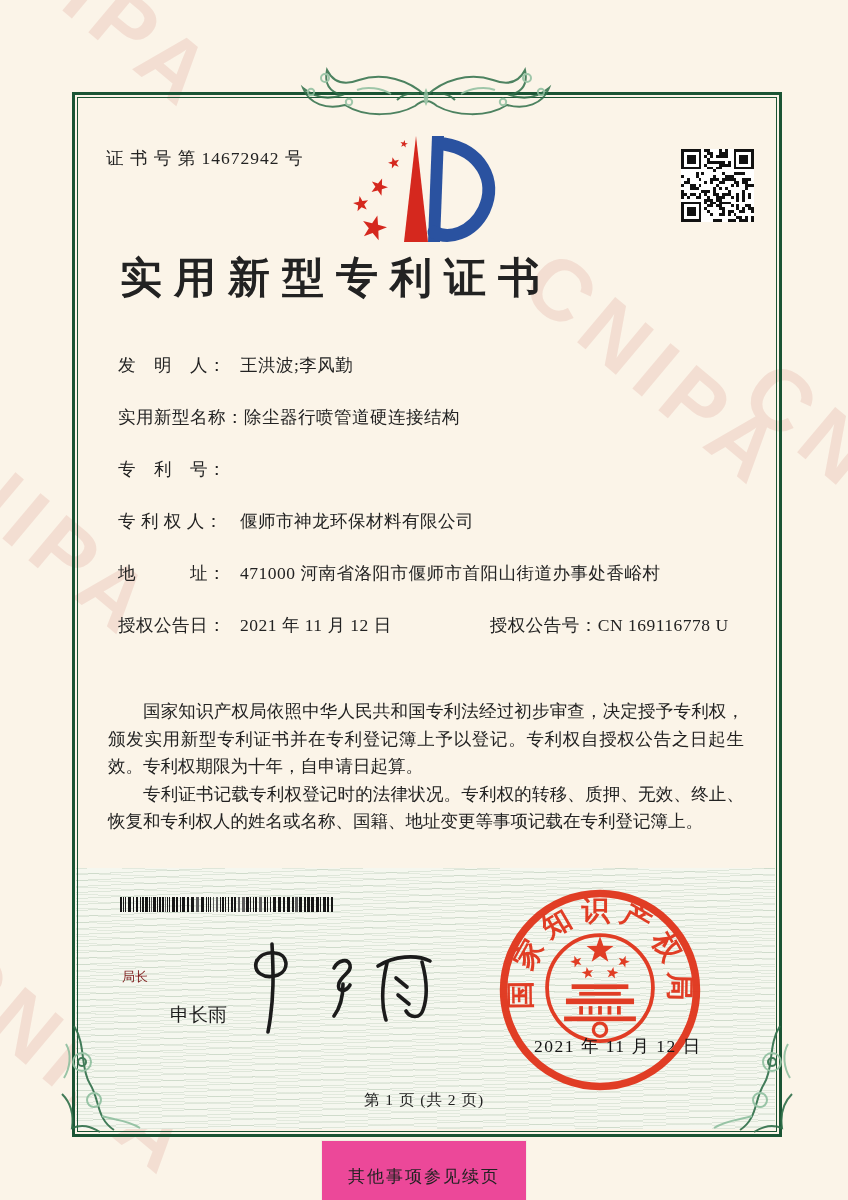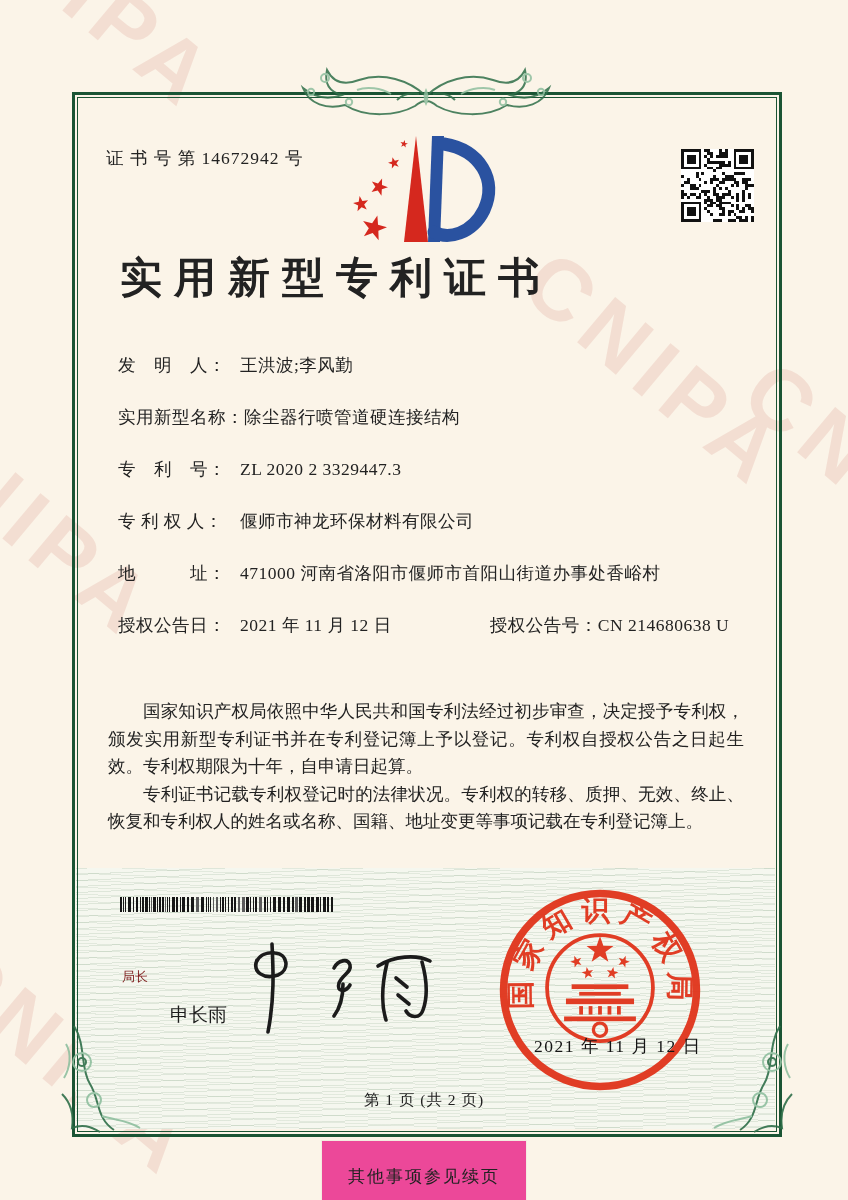--- a/index.html
+++ b/index.html
@@ -398,36 +398,35 @@
     <div class="frow">
       <span class="flabel">发　明　人：</span>
       <span class="fvalue">王洪波;李风勤</span>
     </div>
     <div class="frow">
       <span class="flabel">实用新型名称：</span>
       <span class="fvalue">除尘器行喷管道硬连接结构</span>
     </div>
     <div class="frow">
       <span class="flabel">专　利　号：</span>
-      <span class="fvalue">ZL 2020 2 3329447.3</span>
     </div>
     <div class="frow">
       <span class="flabel">专 利 权 人：</span>
       <span class="fvalue">偃师市神龙环保材料有限公司</span>
     </div>
     <div class="frow">
       <span class="flabel">地　　　址：</span>
       <span class="fvalue">471000  河南省洛阳市偃师市首阳山街道办事处香峪村</span>
     </div>
     <div class="frow">
       <span class="flabel">授权公告日：</span>
       <span class="fvalue">2021 年 11 月 12 日</span>
       <span class="fvalue2wrap">
         <span class="flabel" style="flex:none;font-family:Liberation Serif, serif;">授权公告号：</span>
-        <span class="fvalue">CN 214680638 U</span>
+        <span class="fvalue">CN 169116778 U</span>
       </span>
     </div>
   </div>
 
   <div class="body-text">
     <p>国家知识产权局依照中华人民共和国专利法经过初步审查，决定授予专利权，颁发实用新型专利证书并在专利登记簿上予以登记。专利权自授权公告之日起生效。专利权期限为十年，自申请日起算。</p>
     <p>专利证书记载专利权登记时的法律状况。专利权的转移、质押、无效、终止、恢复和专利权人的姓名或名称、国籍、地址变更等事项记载在专利登记簿上。</p>
   </div>
 
   <svg class="barcode" viewBox="0 0 216 15" preserveAspectRatio="none" id="barcode">

